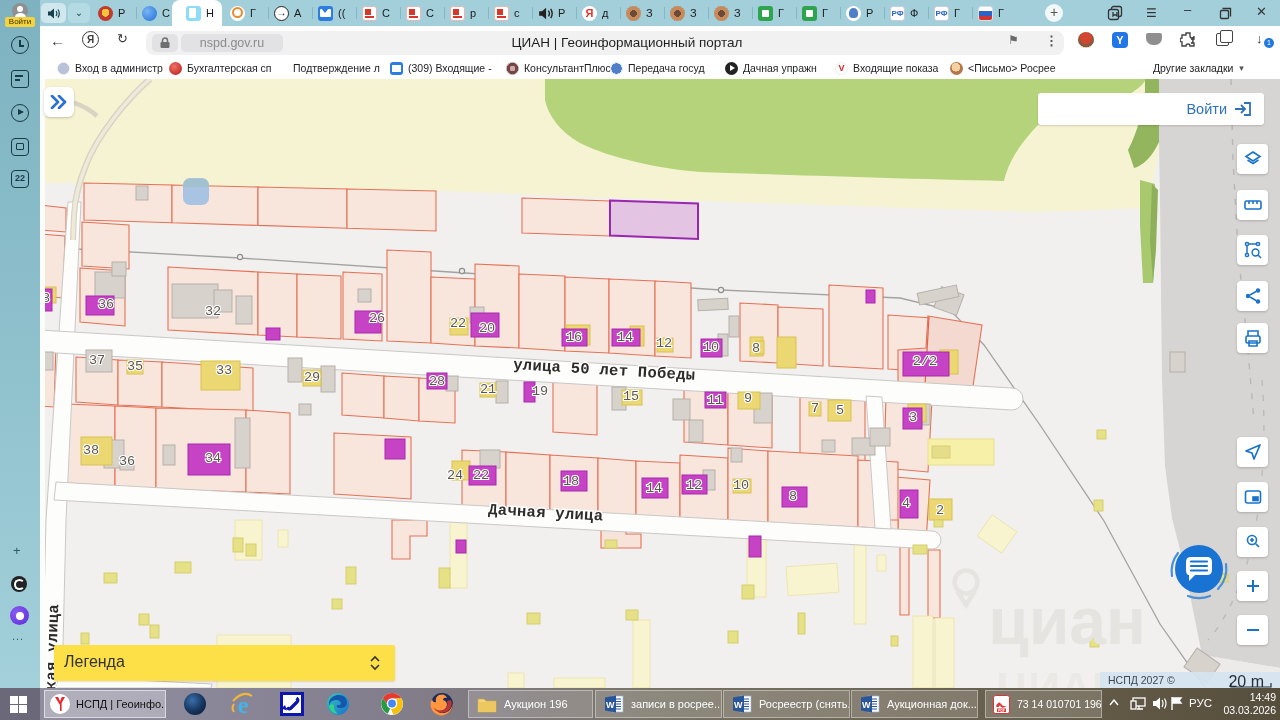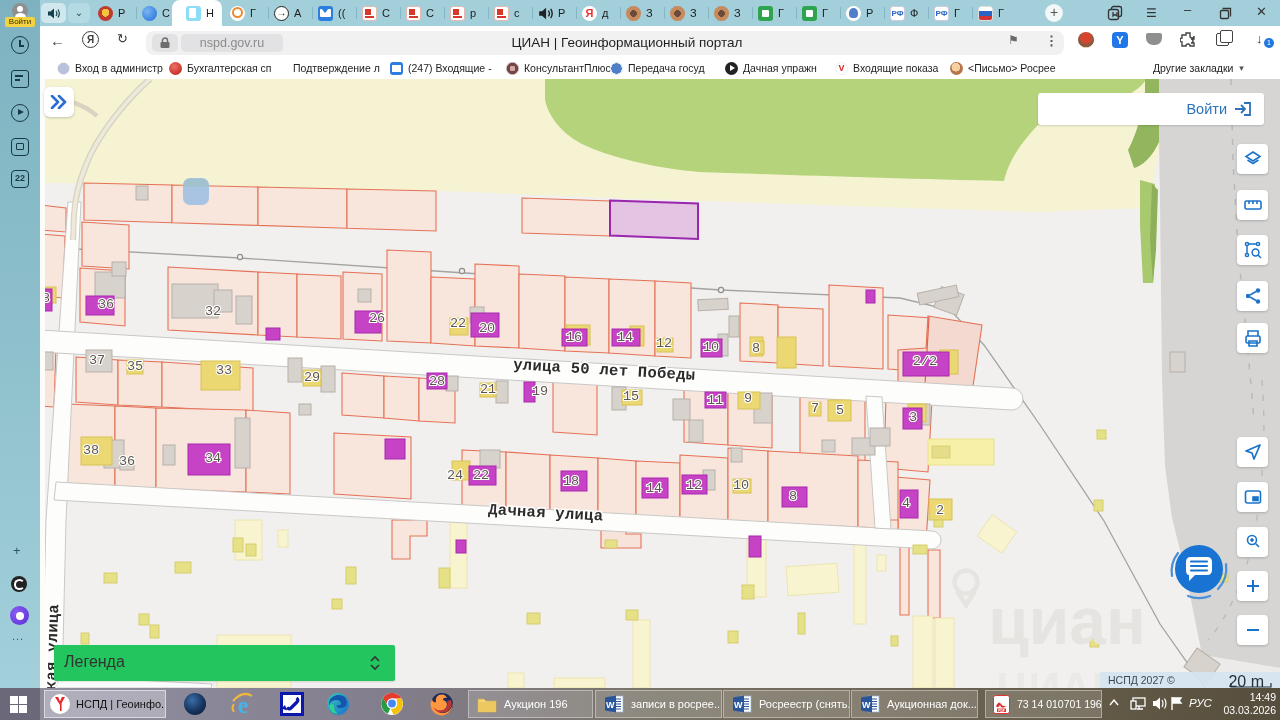--- a/index.html
+++ b/index.html
@@ -217,21 +217,21 @@
         <span>Бухгалтерская сп</span>
       </div>
 <div class="bm" style="left:235px;">
         <span style="width:13px;height:13px;border-radius:3px;flex:0 0 auto;margin-right:5px;position:relative;background:transparent;"></span>
         <span>Подтверждение л</span>
       </div>
 <div class="bm" style="left:350px;">
         <span style="width:13px;height:13px;border-radius:3px;flex:0 0 auto;margin-right:5px;position:relative;background:#2b7de1;">
           <span style="position:absolute;left:2px;top:3px;width:9px;height:7px;background:#fff;"></span>
         </span>
-        <span>(247) Входящие -</span>
+        <span>(309) Входящие -</span>
       </div>
 <div class="bm" style="left:466px;">
         <span style="width:13px;height:13px;border-radius:3px;flex:0 0 auto;margin-right:5px;position:relative;background:radial-gradient(circle,#caa 0 30%,#744 32% 60%,#baa 62%);border-radius:50%;"></span>
         <span>КонсультантПлюс</span>
       </div>
 <div class="bm" style="left:570px;">
         <span style="width:13px;height:13px;border-radius:3px;flex:0 0 auto;margin-right:5px;position:relative;background:radial-gradient(circle,#4f7fc9 0 55%,#dbe6f5 57%);border-radius:50%;"></span>
         <span>Передача госуд</span>
       </div>
 <div class="bm" style="left:685px;">
@@ -643,21 +643,21 @@
             <path d="M22,60 A30,30 0 0 0 44,60"></path>
           </g>
 <circle cx="33" cy="33" r="24" fill="#1873d3"></circle>
 <g>
             <path d="M20,26 q0,-5 5,-5 h16 q5,0 5,5 v8 q0,5 -5,5 h-12 l-6,6 v-6 q-3,0 -3,-5 Z" fill="#fff"></path>
 <g stroke="#1873d3" stroke-width="2.2" stroke-linecap="round">
               <path d="M25,25.5 h16 M25,30 h16 M25,34.5 h16"></path>
             </g>
           </g>
 </svg></div>
-<div style="position:absolute;left:14px;top:566px;width:341px;height:36px;background:#22c55e;border-radius:2px;box-shadow:0 1px 2px rgba(0,0,0,.12);">
+<div style="position:absolute;left:14px;top:566px;width:341px;height:36px;background:#fde047;border-radius:2px;box-shadow:0 1px 2px rgba(0,0,0,.12);">
         <span style="position:absolute;left:10px;top:8px;font-size:16px;color:#333;">Легенда</span>
         <svg style="position:absolute;right:14px;top:9px;" width="12" height="18" viewBox="0 0 12 18">
           <g fill="none" stroke="#333" stroke-width="1.6">
             <path d="M2,7 L6,3 L10,7"></path>
             <path d="M2,11 L6,15 L10,11"></path>
           </g>
         </svg>
       </div>
 <div style="position:absolute;left:1060px;top:593px;width:180px;height:16px;background:rgba(213,228,240,.92);">
         <span style="position:absolute;left:8px;top:2px;font-size:10.5px;color:#3c4854;">НСПД 2027 ©</span>
@@ -800,15 +800,15 @@
         <g fill="#fff">
           <path d="M1,5 h3 l4,-3.5 v12 L4,10 H1 Z"></path>
         </g>
         <g fill="none" stroke="#fff" stroke-width="1.2">
           <path d="M10,4 q2,3.5 0,7 M12.5,2.5 q3,5 0,10"></path>
         </g>
       </svg>
 <svg style="position:absolute;left:1170px;top:8px;" width="14" height="15" viewBox="0 0 14 15">
         <path d="M2,1 V14 M2,2 h9 l-2,2.5 2,2.5 h-9" fill="#fff" stroke="#fff" stroke-width="1.4"></path>
       </svg>
-<span style="position:absolute;left:1189px;top:9px;color:#fff;font-size:11.5px;font-style:italic;">РУС</span>
+<span style="position:absolute;left:1189px;top:9px;color:#fff;font-size:11.5px;">РУС</span>
 <div style="position:absolute;left:1222px;top:3px;width:54px;color:#fff;font-size:10.5px;text-align:right;line-height:13px;">14:49<br>03.03.2026</div>
 </div>
 </div>
 </body></html>

